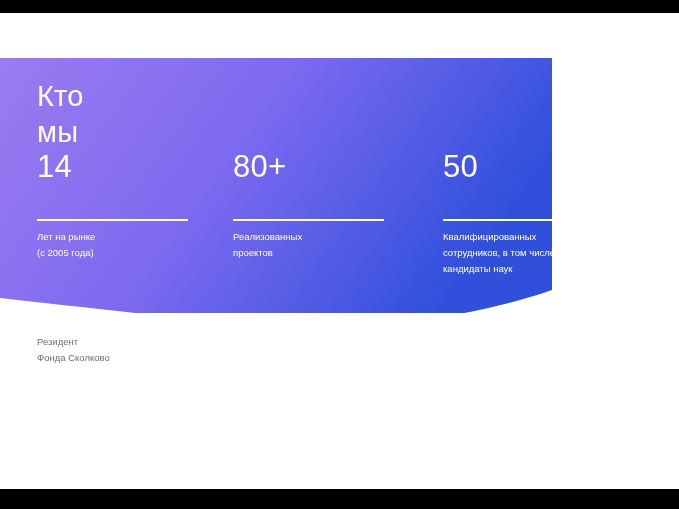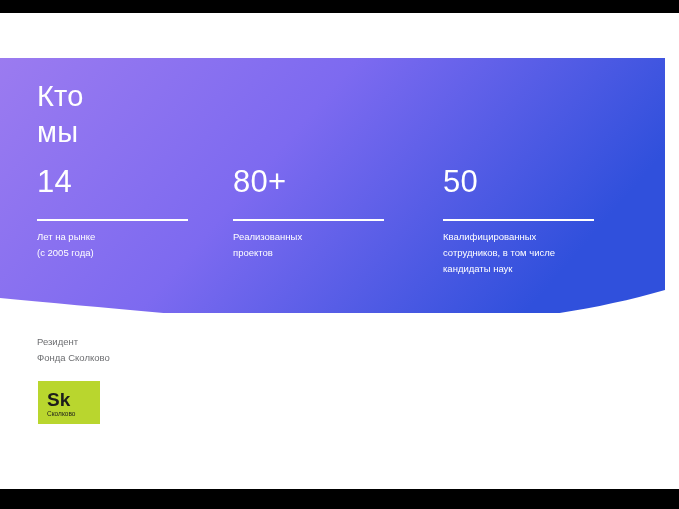--- a/index.html
+++ b/index.html
@@ -34,21 +34,21 @@
     height: 476px;
     background: #ffffff;
     overflow: hidden;
   }
 
   
   .hero {
     position: absolute;
     left: 0;
     top: 45px;
-    width: 665px;
+    width: 552px;
     height: 255px;
   }
   .hero-bg {
     position: absolute;
     inset: 0;
     width: 100%;
     height: 100%;
     display: block;
   }
   .hero-content {
@@ -75,21 +75,21 @@
     position: absolute;
     top: 0;
     width: 175px;
   }
   .stat.c1 { left: 37px; }
   .stat.c2 { left: 233px; }
   .stat.c3 { left: 443px; }
 
   .stat-number {
     position: absolute;
-    top: 107px;
+    top: 92px;
     left: 0;
     color: #ffffff;
     font-size: 31px;
     line-height: 34px;
     font-weight: 400;
     letter-spacing: 0.3px;
     white-space: nowrap;
   }
   .stat-rule {
     position: absolute;
@@ -199,26 +199,19 @@
 
     </div>
   </div>
 
   <div class="info-row">
 
     <div class="info c1">
       <div class="info-text">Резидент
 Фонда Сколково</div>
 
-      <div class="sk-logo">
-        <svg width="62" height="43" viewBox="0 0 62 43">
-          <rect x="0" y="0" width="62" height="43" fill="#b9d62e"></rect>
-          <text x="9" y="25" font-family="'Liberation Sans', sans-serif" font-size="19" font-weight="700" fill="#1d1d1b">Sk</text>
-          <text x="9" y="35" font-family="'Liberation Sans', sans-serif" font-size="6.5" font-weight="400" fill="#1d1d1b">Сколково</text>
-        </svg>
-      </div>
     </div>
 
 
 
   </div>
 
 </div>
 
 </body></html>

